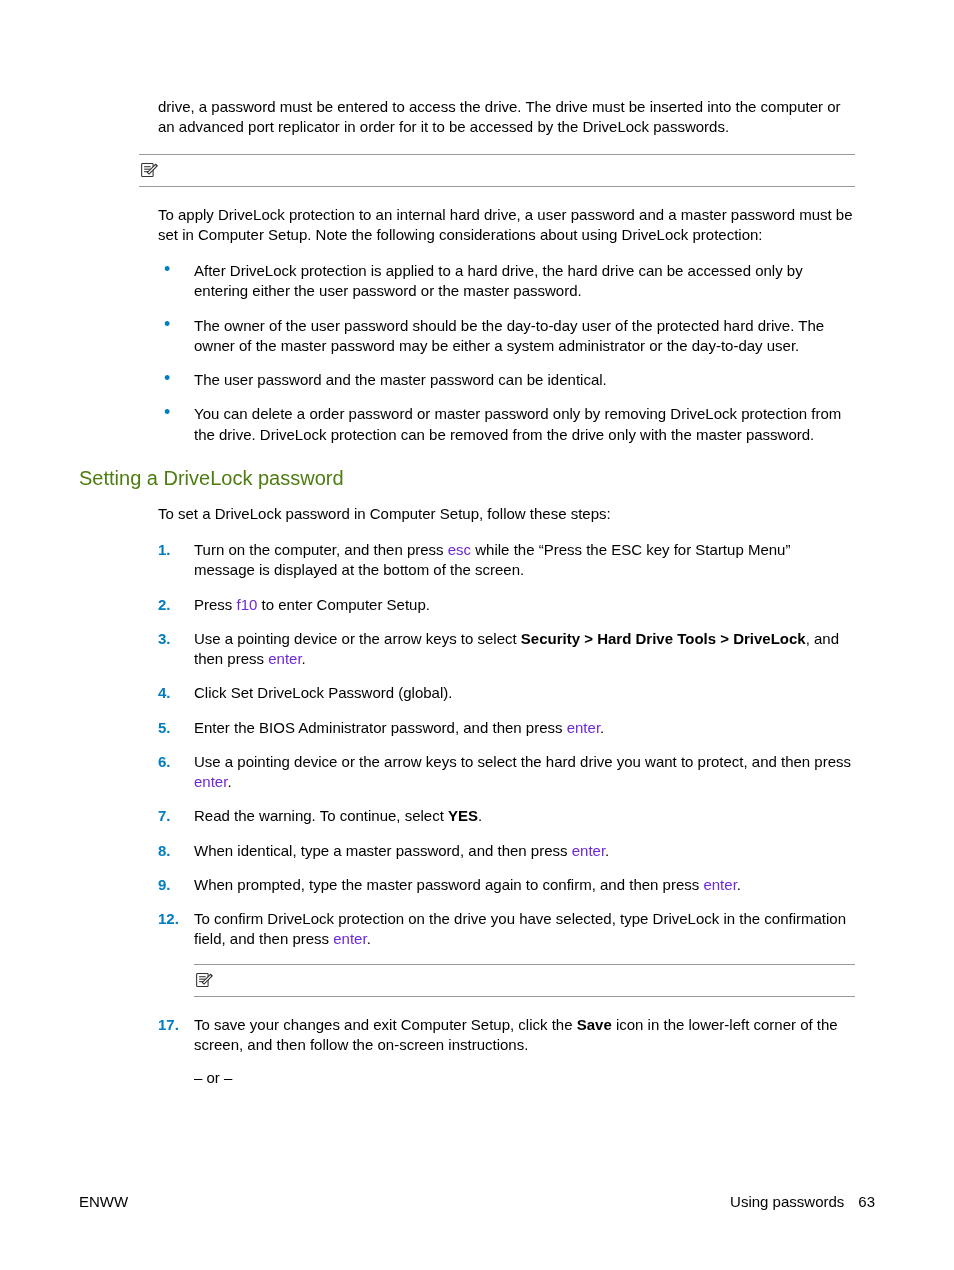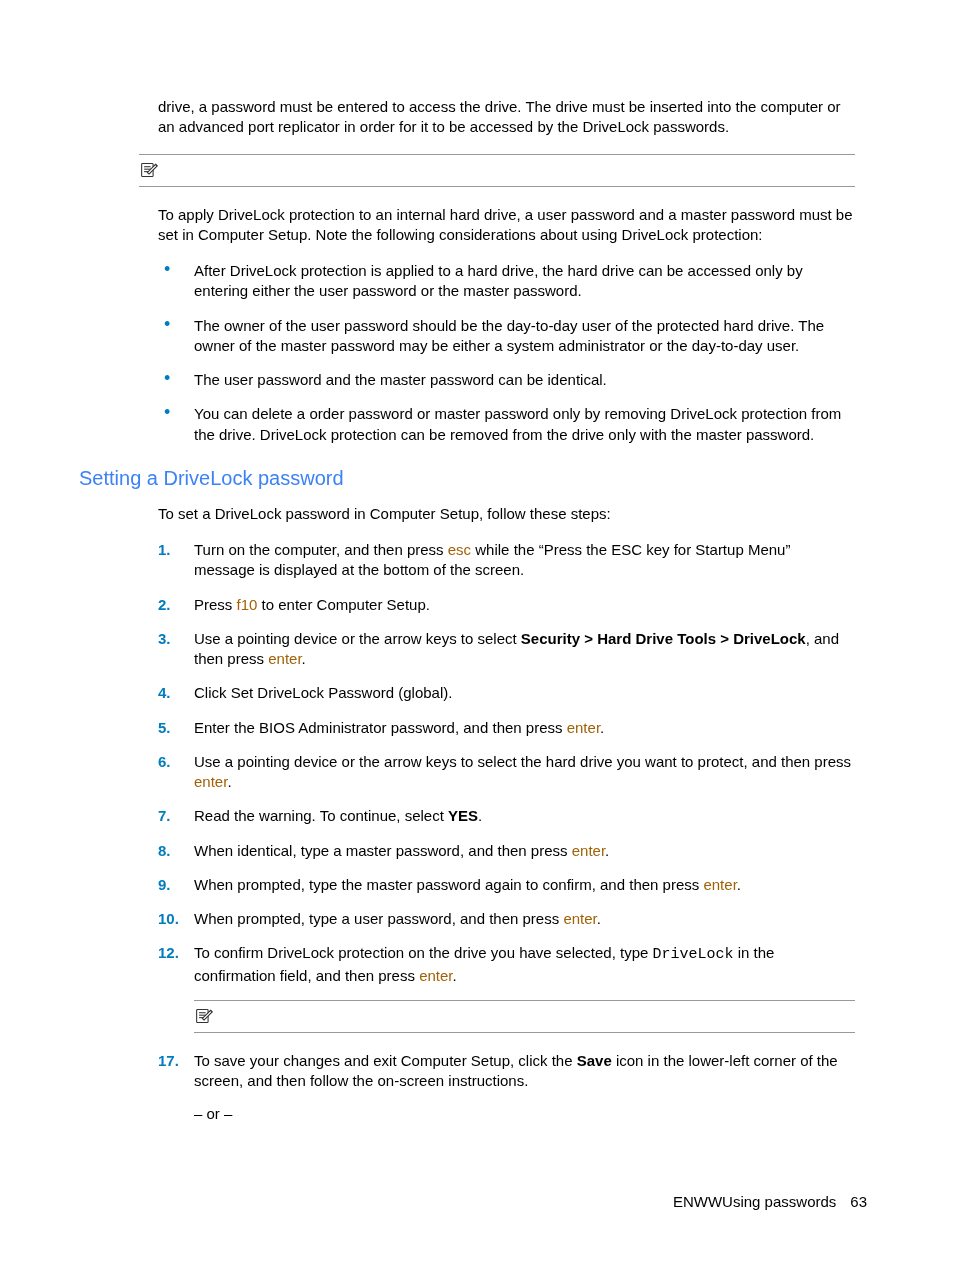--- a/index.html
+++ b/index.html
@@ -72,21 +72,21 @@
       font-size: 18px;
       line-height: 0.9;
       flex: 0 0 36px;
       text-align: left;
       padding-left: 6px;
     }
     .bullet-text {
       flex: 1;
     }
     .heading {
-      color: #3b82f6;
+      color: #4d7c0f;
       font-size: 20px;
       font-weight: normal;
       margin-bottom: 14px;
       margin-top: 22px;
     }
     .ordered-list {
       margin-left: 79px;
     }
     .ordered-item {
       display: flex;
@@ -95,35 +95,35 @@
     }
     .ordered-marker {
       color: #007cc0;
       font-weight: bold;
       flex: 0 0 36px;
     }
     .ordered-text {
       flex: 1;
     }
     .kbd {
-      color: #a16207;
+      color: #6d28d9;
     }
     .bold {
       font-weight: bold;
     }
     .mono {
-      font-family: Liberation Mono, monospace;
+      font-family: Liberation Sans, sans-serif;
     }
     .footer {
       position: absolute;
       bottom: 60px;
       left: 79px;
-      right: 87px;
-      display: flex;
-      justify-content: flex-end;
+      right: 79px;
+      display: flex;
+      justify-content: space-between;
       font-size: 15px;
     }
     .pagenum {
       margin-left: 14px;
     }
     .inner-note-container {
       margin-left: 36px;
       margin-bottom: 14px;
     }
     .gap-text {
@@ -219,24 +219,20 @@
     <div class="ordered-item">
       <span class="ordered-marker">8.</span>
       <span class="ordered-text"><span>When identical, type a master password, and then press </span><span class="kbd">enter</span><span>.</span></span>
     </div>
 
     <div class="ordered-item">
       <span class="ordered-marker">9.</span>
       <span class="ordered-text"><span>When prompted, type the master password again to confirm, and then press </span><span class="kbd">enter</span><span>.</span></span>
     </div>
 
-    <div class="ordered-item">
-      <span class="ordered-marker">10.</span>
-      <span class="ordered-text"><span>When prompted, type a user password, and then press </span><span class="kbd">enter</span><span>.</span></span>
-    </div>
 
 
     <div class="ordered-item">
       <span class="ordered-marker">12.</span>
       <span class="ordered-text"><span>To confirm DriveLock protection on the drive you have selected, type </span><span class="mono">DriveLock</span><span> in the confirmation field, and then press </span><span class="kbd">enter</span><span>.</span></span>
     </div>
 
     <div class="inner-note-container">
       <div class="note-block inner">
         <span class="note-icon">

